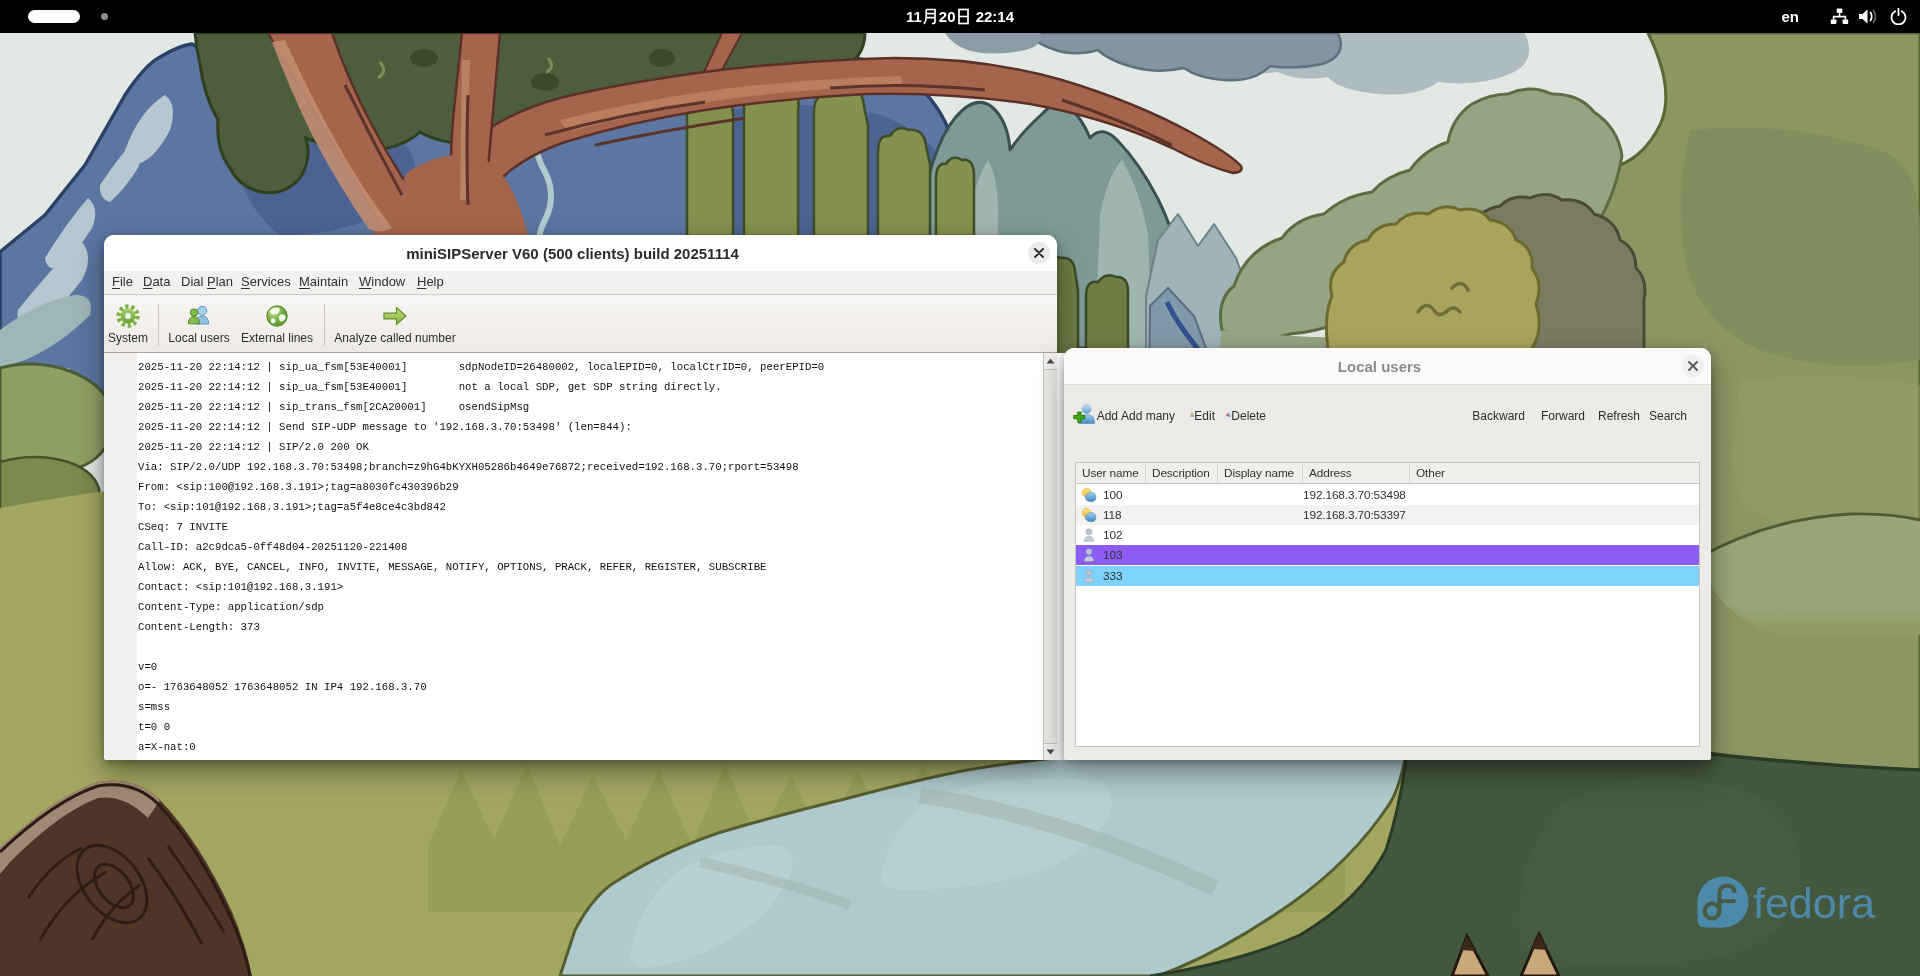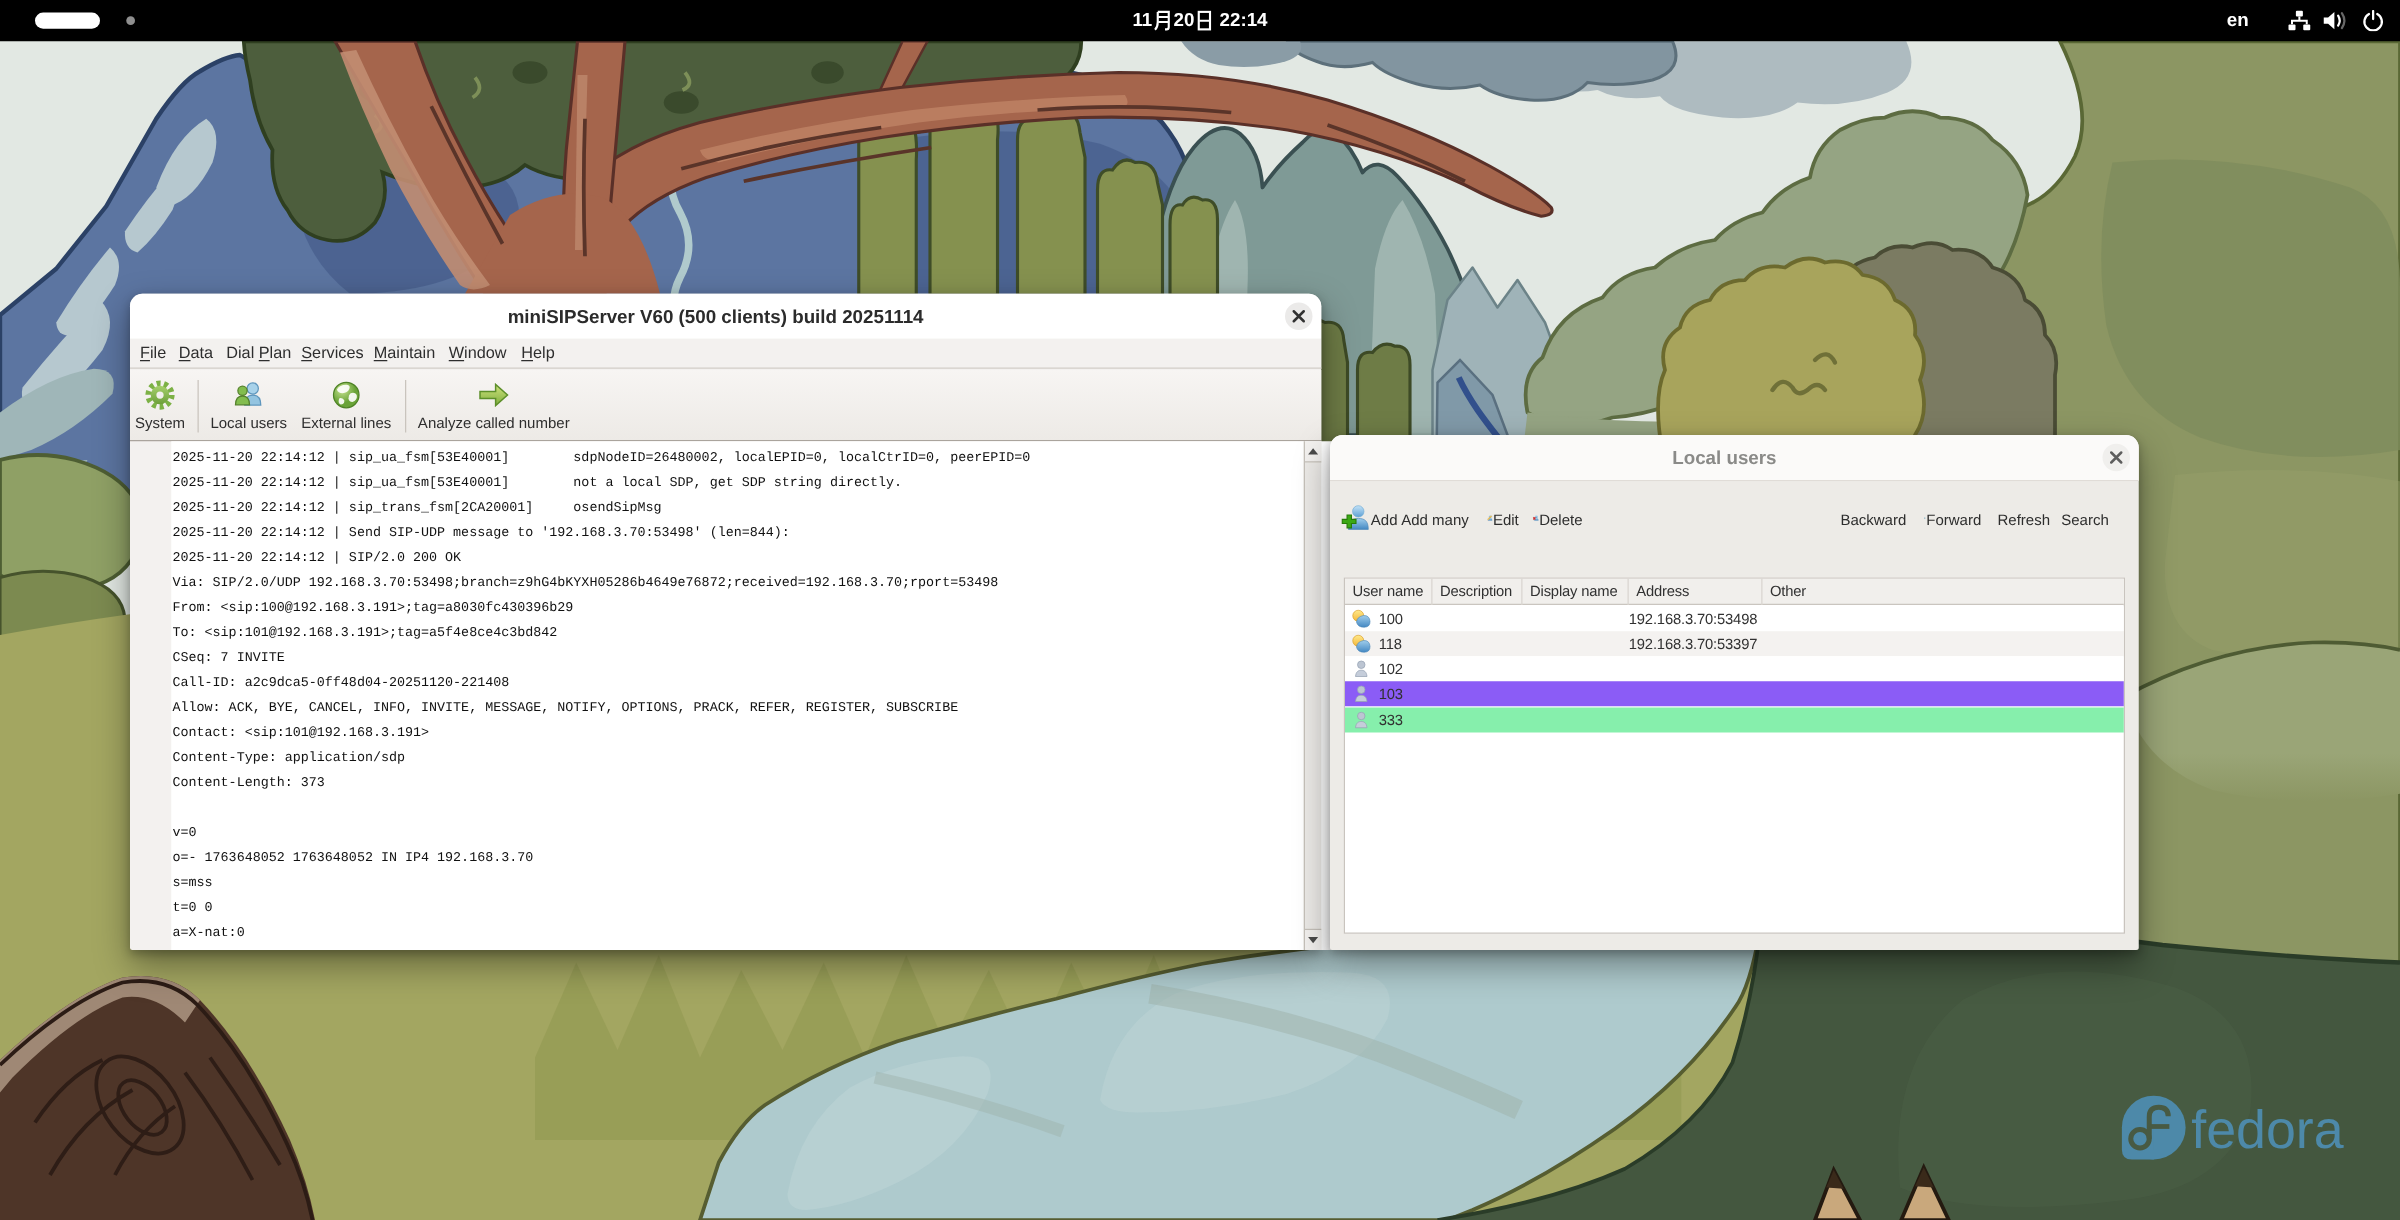--- a/index.html
+++ b/index.html
@@ -437,21 +437,21 @@
           </svg></div>
       <div class="un">102</div>
     </div>
     <div class="lurow" style="top:82.4px; background:#8b5cf6;">
       <div class="ic"><svg width="16" height="16" viewBox="0 0 16 16">
             <circle cx="8" cy="4.8" r="3" fill="#bcc5d2" stroke="#97a3b4" stroke-width=".6"></circle>
             <path d="M3.4 14.2 C3.8 10 6 9.2 8 9.2 C10 9.2 12.2 10 12.6 14.2 Z" fill="#c5cdda" stroke="#97a3b4" stroke-width=".6"></path>
           </svg></div>
       <div class="un">103</div>
     </div>
-    <div class="lurow" style="top:102.7px; background:#86efac;">
+    <div class="lurow" style="top:102.7px; background:#7dd3fc;">
       <div class="ic"><svg width="16" height="16" viewBox="0 0 16 16">
             <circle cx="8" cy="4.8" r="3" fill="#bcc5d2" stroke="#97a3b4" stroke-width=".6"></circle>
             <path d="M3.4 14.2 C3.8 10 6 9.2 8 9.2 C10 9.2 12.2 10 12.6 14.2 Z" fill="#c5cdda" stroke="#97a3b4" stroke-width=".6"></path>
           </svg></div>
       <div class="un">333</div>
     </div>
   </div>
 </div>
 
 </body></html>

